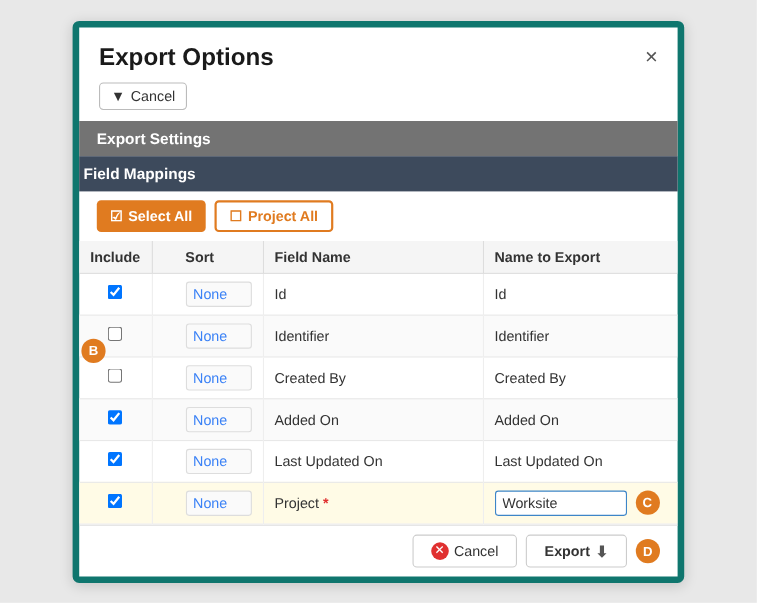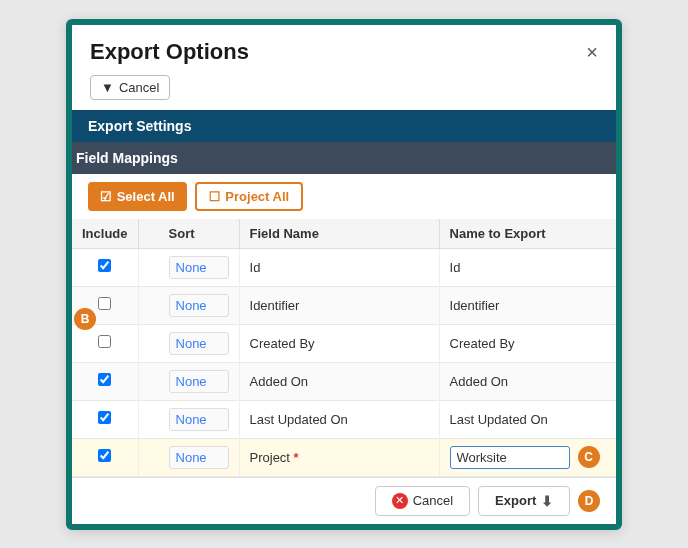--- a/index.html
+++ b/index.html
@@ -52,21 +52,21 @@
       gap: 5px;
       border: 1px solid #bbb;
       border-radius: 4px;
       padding: 4px 10px;
       font-size: 13px;
       background: #fff;
       cursor: pointer;
       color: #333;
     }
     .section-header {
-      background: #0c4a6e;
+      background: #737373;
       color: #fff;
       padding: 8px 16px;
       font-size: 14px;
       font-weight: 600;
     }
     .export-settings {
       padding: 10px 16px;
       display: flex;
       align-items: center;
       gap: 10px;

